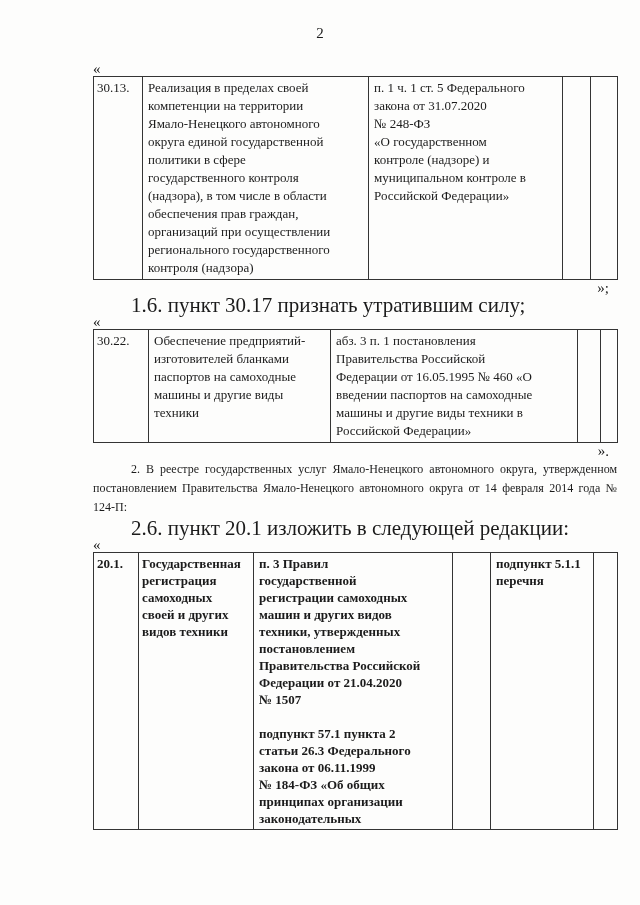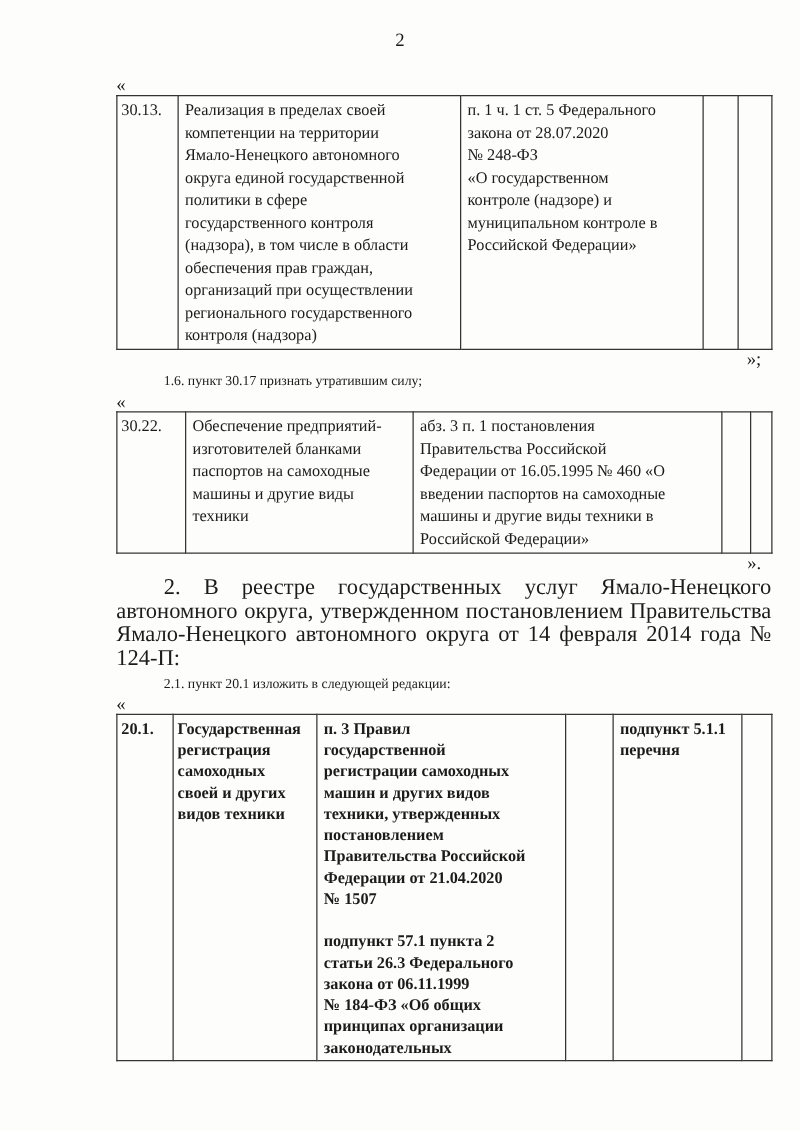--- a/index.html
+++ b/index.html
@@ -25,26 +25,26 @@
     padding:2px 5px 2px 5px;
     font-size:13px;
     line-height:18px;
   }
   td.num { padding-left:3px; padding-right:2px; }
   .pre { white-space:pre-line; }
   .t3 td { line-height:17px;font-weight:bold; }
   .t3 .basis-p2 { margin-top:17px; }
 
   .body-line {
-    font-size:11px;
+    font-size:21px;
     line-height:19px;
     text-indent:38px;
   }
   .body-par {
-    font-size:18px;
+    font-size:12px;
     line-height:19px;
     text-indent:38px;
     text-align:justify;
     margin-top:1px;
   }
   .mt2 { margin-top:2px; }
 </style>
 </head>
 <body>
 
@@ -72,21 +72,21 @@
 Ямало-Ненецкого автономного
 округа единой государственной
 политики в сфере
 государственного контроля
 (надзора), в том числе в области
 обеспечения прав граждан,
 организаций при осуществлении
 регионального государственного
 контроля (надзора)</td>
           <td class="pre">п. 1 ч. 1 ст. 5 Федерального
-закона от 28.07.2020
+закона от 31.07.2020
 № 248-ФЗ
 «О государственном
 контроле (надзоре) и
 муниципальном контроле в
 Российской Федерации»</td>
           <td></td>
           <td></td>
         </tr>
       </tbody>
     </table>
@@ -121,21 +121,21 @@
 Российской Федерации»</td>
           <td></td>
           <td></td>
         </tr>
       </tbody>
     </table>
 
     <div class="quote-close">».</div>
 
     <div class="body-par">2. В реестре государственных услуг Ямало-Ненецкого автономного округа, утвержденном постановлением Правительства Ямало-Ненецкого автономного округа от 14 февраля 2014 года № 124-П:</div>
-    <div class="body-line mt2">2.1. пункт 20.1 изложить в следующей редакции:</div>
+    <div class="body-line mt2">2.6. пункт 20.1 изложить в следующей редакции:</div>
 
     <div class="quote-open">«</div>
 
     <table class="t3">
       <colgroup>
         <col style="width:45px">
           <col style="width:115px">
           <col style="width:199px">
           <col style="width:38px">
           <col style="width:103px">

